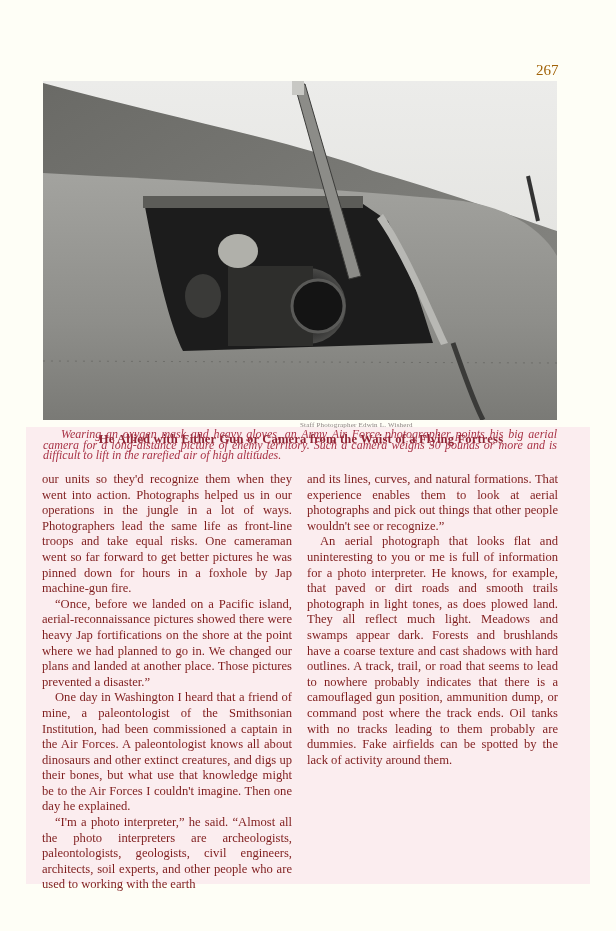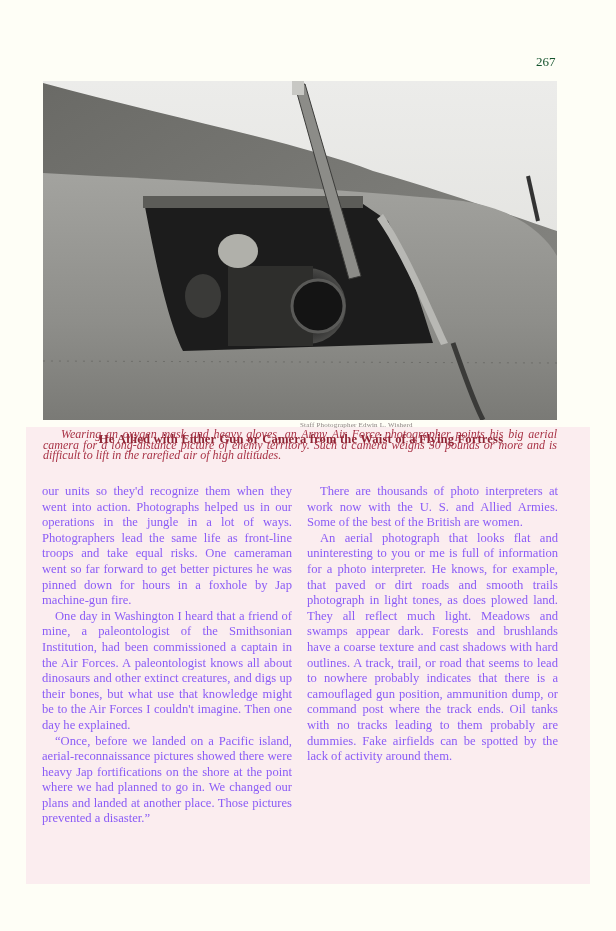--- a/index.html
+++ b/index.html
@@ -10,21 +10,21 @@
       color: #2c2c2c;
     }
     .running-head {
       position: absolute; top: 50px; left: 0; width: 616px; height: 20px;
     }
     .running-title {
       position: absolute; left: 0; width: 600px; text-align: center; top: 0;
       font-size: 15.5px; letter-spacing: 0.9px; color: #3a3a3a;
     }
     .page-number {
-      position: absolute; left: 536px; top: 4px; font-size: 13px; color: #14532d;
+      position: absolute; left: 536px; top: 12px; font-size: 15px; color: #a16207;
     }
     .photo {
       position: absolute; left: 43px; top: 81px; width: 514px; height: 339px;
       overflow: hidden; background: #e3e3de;
     }
     .photo svg { display: block; }
     .highlight {
       position: absolute; left: 26px; top: 427px; width: 564px; height: 457px;
       background: #fbedef;
     }
@@ -36,22 +36,22 @@
       position: absolute; left: 26px; width: 550px; top: 432px; text-align: center;
       font-weight: bold; font-size: 12.6px; color: #8e2433; letter-spacing: 0.15px;
     }
     .caption-body {
       position: absolute; left: 43px; width: 514px; top: 429px;
       font-size: 12px; line-height: 10.5px; color: #a83346; text-align: justify;
       text-indent: 18px;
       font-style: italic;
     }
     .column {
-      position: absolute; top: 484px; font-size: 12.6px; line-height: 15.6px;
-      color: #8b5cf6; text-align: justify; hyphens: manual;
+      position: absolute; top: 472px; font-size: 12.6px; line-height: 15.6px;
+      color: #7f1d1d; text-align: justify; hyphens: manual;
     }
     .col-left { left: 42px; width: 250px; }
     .col-right { left: 307px; width: 251px; }
     .column p { margin: 0; text-indent: 13px; }
     .column p.cont { text-indent: 0; }
   </style>
 </head>
 <body>
 
 <div class="running-head">
@@ -100,20 +100,21 @@
 </div>
 
 <div class="highlight"></div>
 
 <div class="credit">Staff Photographer Edwin L. Wisherd</div>
 <div class="caption-title">He Allied with Either Gun or Camera from the Waist of a Flying Fortress</div>
 <div class="caption-body">Wearing an oxygen mask and heavy gloves, an Army Air Force photographer points his big aerial camera for a long-distance picture of enemy territory. Such a camera weighs 50 pounds or more and is difficult to lift in the rarefied air of high altitudes.</div>
 
 <div class="column col-left">
   <p class="cont">our units so they'd recognize them when they went into action. Photographs helped us in our operations in the jungle in a lot of ways. Photographers lead the same life as front-line troops and take equal risks. One camera­man went so far forward to get better pictures he was pinned down for hours in a foxhole by Jap machine-gun fire.</p>
+  <p>“Once, before we landed on a Pacific island, aerial-reconnaissance pictures showed there were heavy Jap fortifications on the shore at the point where we had planned to go in. We changed our plans and landed at another place. Those pictures prevented a disaster.”</p>
   <p>One day in Washington I heard that a friend of mine, a paleontologist of the Smith­sonian Institution, had been commissioned a captain in the Air Forces. A paleontologist knows all about dinosaurs and other extinct creatures, and digs up their bones, but what use that knowledge might be to the Air Forces I couldn't imagine. Then one day he ex­plained.</p>
-  <p>“Once, before we landed on a Pacific island, aerial-reconnaissance pictures showed there were heavy Jap fortifications on the shore at the point where we had planned to go in. We changed our plans and landed at another place. Those pictures prevented a disaster.”</p>
+  <p>“I'm a photo interpreter,” he said. “Al­most all the photo interpreters are archeol­ogists, paleontologists, geologists, civil engi­neers, architects, soil experts, and other peo­ple who are used to working with the earth</p>
 </div>
 
 <div class="column col-right">
-  <p>There are thousands of photo interpreters at work now with the U. S. and Allied Armies. Some of the best of the British are women.</p>
+  <p class="cont">and its lines, curves, and natural formations. That experience enables them to look at aerial photographs and pick out things that other people wouldn't see or recognize.”</p>
   <p>An aerial photograph that looks flat and uninteresting to you or me is full of informa­tion for a photo interpreter. He knows, for example, that paved or dirt roads and smooth trails photograph in light tones, as does plowed land. They all reflect much light. Meadows and swamps appear dark. Forests and brush­lands have a coarse texture and cast shadows with hard outlines. A track, trail, or road that seems to lead to nowhere probably indi­cates that there is a camouflaged gun posi­tion, ammunition dump, or command post where the track ends. Oil tanks with no tracks leading to them probably are dummies. Fake airfields can be spotted by the lack of activity around them.</p>
 </div>
 
 </body></html>

